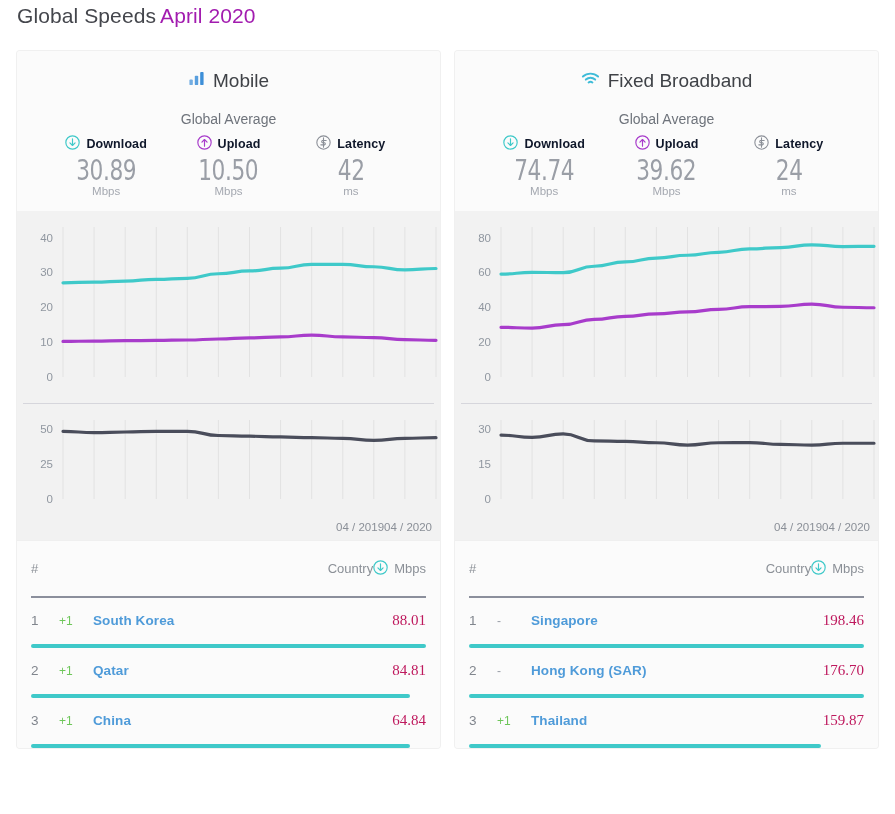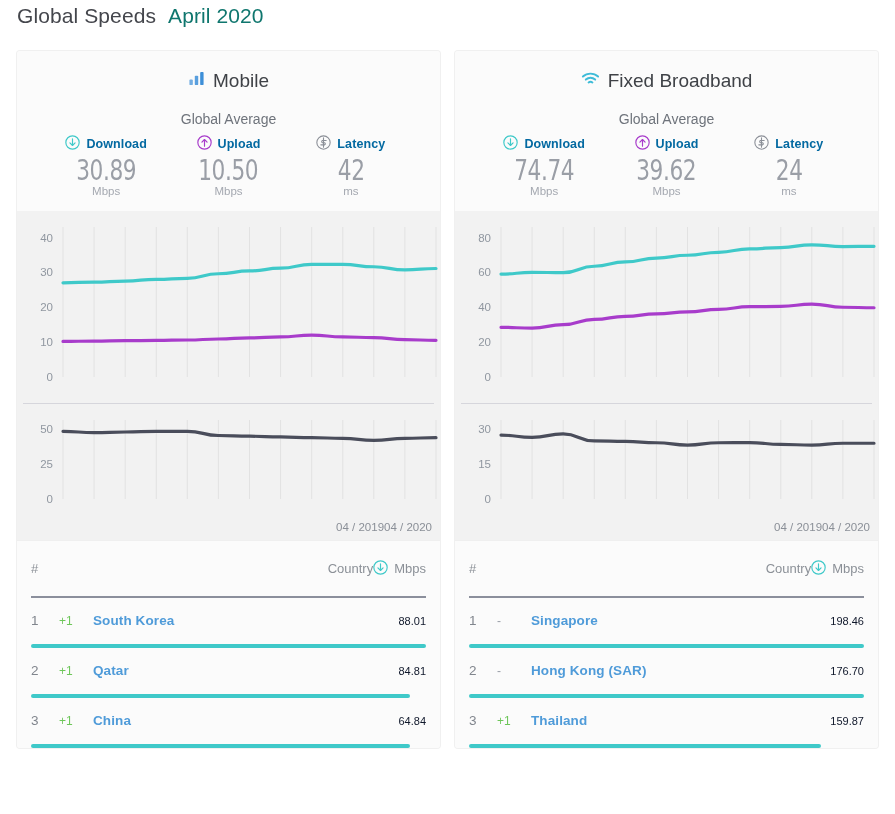--- a/index.html
+++ b/index.html
@@ -19,21 +19,21 @@
   
   .page-title {
     position: absolute;
     left: 17px;
     top: 4px;
     font-size: 21px;
     letter-spacing: .1px;
     white-space: nowrap;
   }
   .page-title .t-main { color: #44464c; }
-  .page-title .t-sub  { color: #0f766e; margin-left: 12px; }
+  .page-title .t-sub  { color: #a21caf; margin-left: 4px; }
 
   
   .cards {
     position: absolute;
     left: 0;
     top: 51px;
     width: 895px;
     display: flex;
     gap: 15px;
     padding: 0 17px;
@@ -77,21 +77,21 @@
     padding: 0 28px 14px 28px;
   }
   .stat { flex: 1; text-align: center; }
   .stat-label {
     display: flex;
     align-items: center;
     justify-content: center;
     gap: 6px;
     font-size: 12.5px;
     font-weight: bold;
-    color: #0369a1;
+    color: #0f172a;
     letter-spacing: .1px;
   }
   .stat-value {
     margin-top: 3px;
     font-size: 28px;
     color: #9a9ea6;
     font-family: "Liberation Sans Narrow", "DejaVu Sans Condensed", "Liberation Sans", sans-serif;
     font-weight: 300;
     letter-spacing: -0.5px;
     line-height: 1.05;
@@ -155,21 +155,21 @@
   .r-rank { width: 28px; color: #80858d; }
   .r-delta { width: 34px; font-size: 12px; }
   .r-delta.up { color: #6ec65a; }
   .r-delta.flat { color: #9aa0a8; }
   .r-country {
     flex: 1;
     color: #4f9bd9;
     font-weight: bold;
     letter-spacing: .1px;
   }
-  .r-value { color: #0f172a; font-size: 11px; }
+  .r-value { color: #be185d; font-size: 15px; font-family: Liberation Serif, serif; }
   .barline {
     height: 4px;
     background: #3fc9c9;
     border-radius: 2px;
     margin-bottom: 0;
   }
 
   .circ-label { flex: 0 0 auto; }
 </style>
 </head>

